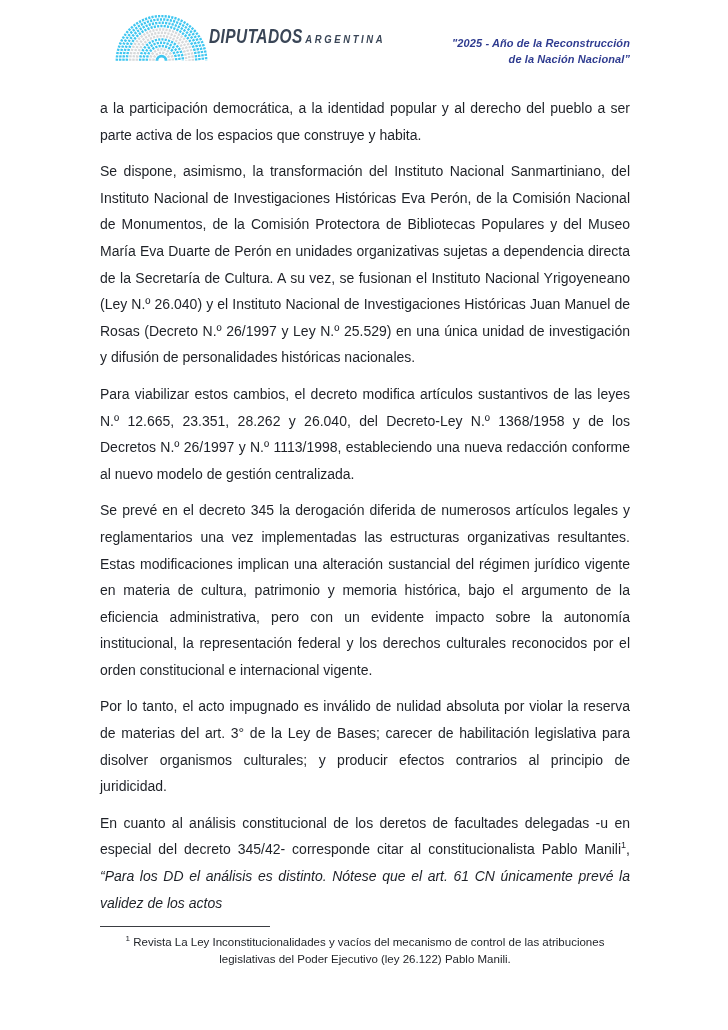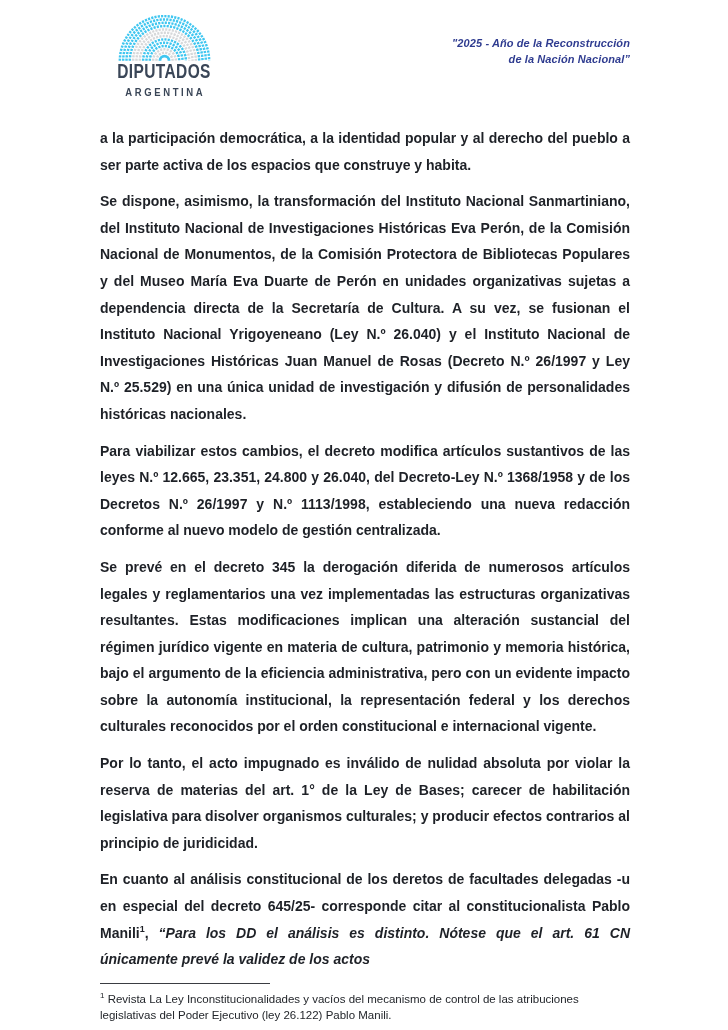--- a/index.html
+++ b/index.html
@@ -24,23 +24,24 @@
 
   
   .header {
     display: flex;
     justify-content: space-between;
     align-items: flex-start;
     padding: 13px 98px 0 114px;
   }
   .logo {
     display: flex;
-    flex-direction: column;
+    flex-direction: row;
     align-items: center;
     width: 100px;
+    font-style: italic;
   }
   .logo svg {
     display: block;
   }
   .logo-title {
     font-size: 15.5px;
     font-weight: bold;
     letter-spacing: 0.4px;
     color: #3a4657;
     transform: scaleY(1.28);
@@ -69,21 +70,20 @@
     letter-spacing: 0.1px;
   }
 
   
   .content {
     margin: 28px 98px 0 100px;
     font-size: 14px;
     line-height: 26.6px;
     text-align: justify;
     color: #1e2127;
-    font-weight: bold;
   }
   .content p {
     margin: 0 0 10px 0;
   }
   .it {
     font-style: italic;
   }
   sup.fn-ref {
     font-size: 9px;
     line-height: 0;
@@ -97,21 +97,21 @@
   .footnote-divider {
     width: 170px;
     border: none;
     border-top: 1.6px solid #3a3d42;
     margin: 10px 0 7px 0;
   }
   .footnote-text {
     font-size: 11.5px;
     line-height: 16.5px;
     color: #23262b;
-    text-align: left;
+    text-align: center;
   }
   .footnote-text sup {
     font-size: 8px;
     vertical-align: super;
     line-height: 0;
   }
 </style>
 </head>
 <body>
 
@@ -147,24 +147,24 @@
 
     <div class="motto">
       <div>"2025 - Año de la Reconstrucción</div>
       <div>de la Nación Nacional”</div>
     </div>
   </div>
 
   <div class="content">
     <p>a la participación democrática, a la identidad popular y al derecho del pueblo a ser parte activa de los espacios que construye y habita.</p>
     <p>Se dispone, asimismo, la transformación del Instituto Nacional Sanmartiniano, del Instituto Nacional de Investigaciones Históricas Eva Perón, de la Comisión Nacional de Monumentos, de la Comisión Protectora de Bibliotecas Populares y del Museo María Eva Duarte de Perón en unidades organizativas sujetas a dependencia directa de la Secretaría de Cultura. A su vez, se fusionan el Instituto Nacional Yrigoyeneano (Ley N.º 26.040) y el Instituto Nacional de Investigaciones Históricas Juan Manuel de Rosas (Decreto N.º 26/1997 y Ley N.º 25.529) en una única unidad de investigación y difusión de personalidades históricas nacionales.</p>
-    <p>Para viabilizar estos cambios, el decreto modifica artículos sustantivos de las leyes N.º 12.665, 23.351, 24.800 y 26.040, del Decreto-Ley N.º 1368/1958 y de los Decretos N.º 26/1997 y N.º 1113/1998, estableciendo una nueva redacción conforme al nuevo modelo de gestión centralizada.</p>
+    <p>Para viabilizar estos cambios, el decreto modifica artículos sustantivos de las leyes N.º 12.665, 23.351, 28.262 y 26.040, del Decreto-Ley N.º 1368/1958 y de los Decretos N.º 26/1997 y N.º 1113/1998, estableciendo una nueva redacción conforme al nuevo modelo de gestión centralizada.</p>
     <p>Se prevé en el decreto 345 la derogación diferida de numerosos artículos legales y reglamentarios una vez implementadas las estructuras organizativas resultantes. Estas modificaciones implican una alteración sustancial del régimen jurídico vigente en materia de cultura, patrimonio y memoria histórica, bajo el argumento de la eficiencia administrativa, pero con un evidente impacto sobre la autonomía institucional, la representación federal y los derechos culturales reconocidos por el orden constitucional e internacional vigente.</p>
-    <p>Por lo tanto, el acto impugnado es inválido de nulidad absoluta por violar la reserva de materias del art. 1° de la Ley de Bases; carecer de habilitación legislativa para disolver organismos culturales; y producir efectos contrarios al principio de juridicidad.</p>
-    <p><span>En cuanto al análisis constitucional de los deretos de facultades delegadas -u en especial del decreto 645/25- corresponde citar al constitucionalista Pablo Manili</span><sup class="fn-ref">1</sup><span>, </span><span class="it">“Para los DD el análisis es distinto. Nótese  que el art. 61 CN únicamente prevé la validez de los actos</span></p>
+    <p>Por lo tanto, el acto impugnado es inválido de nulidad absoluta por violar la reserva de materias del art. 3° de la Ley de Bases; carecer de habilitación legislativa para disolver organismos culturales; y producir efectos contrarios al principio de juridicidad.</p>
+    <p><span>En cuanto al análisis constitucional de los deretos de facultades delegadas -u en especial del decreto 345/42- corresponde citar al constitucionalista Pablo Manili</span><sup class="fn-ref">1</sup><span>, </span><span class="it">“Para los DD el análisis es distinto. Nótese  que el art. 61 CN únicamente prevé la validez de los actos</span></p>
   </div>
 
   <div class="footnote">
     <hr class="footnote-divider">
     <div class="footnote-text"><sup>1</sup><span> Revista La Ley Inconstitucionalidades y vacíos del mecanismo  de control de las atribuciones legislativas  del Poder Ejecutivo (ley 26.122) Pablo Manili.</span></div>
   </div>
 
 </div>
 
 </body></html>

